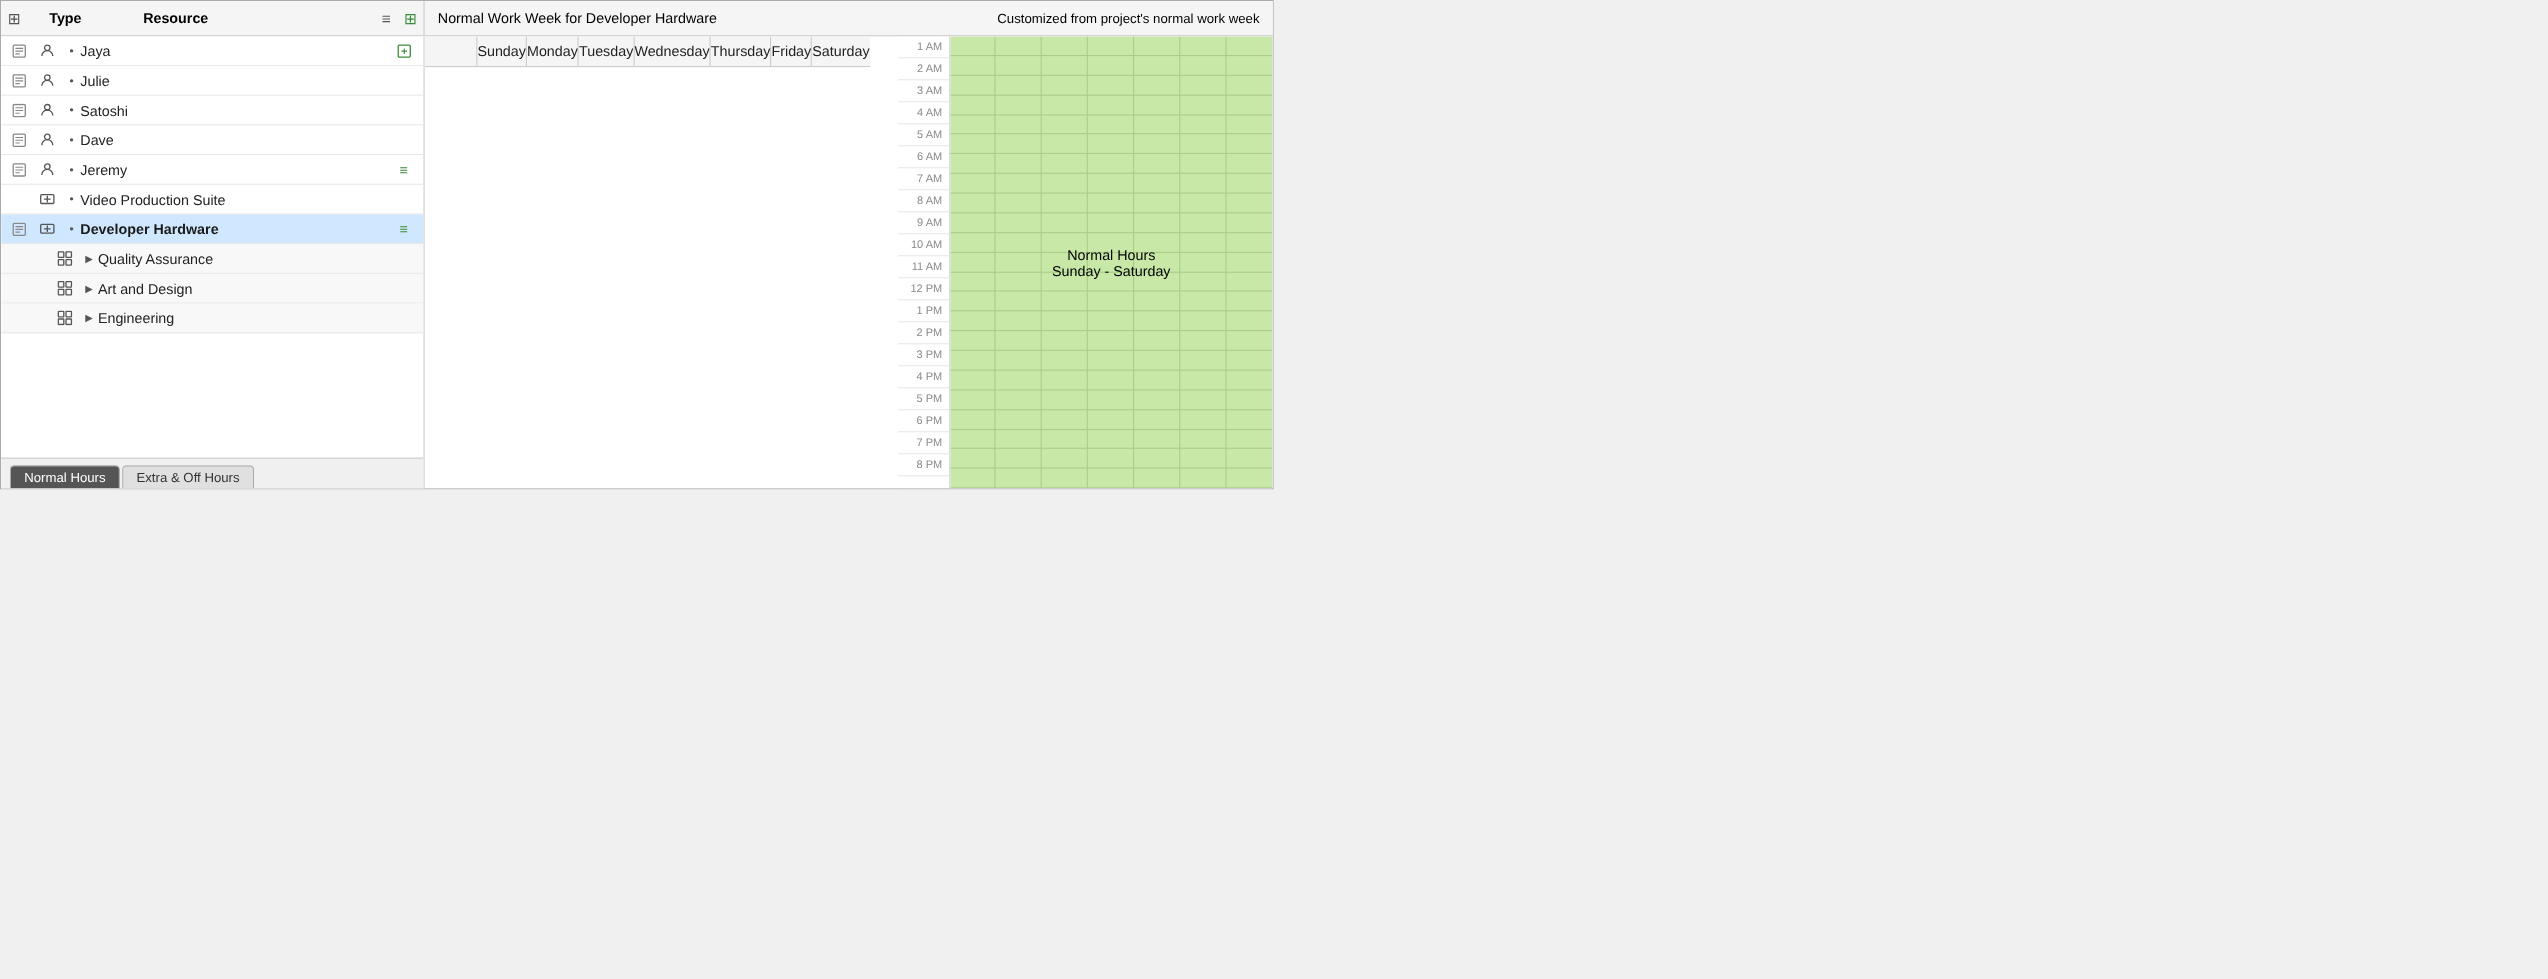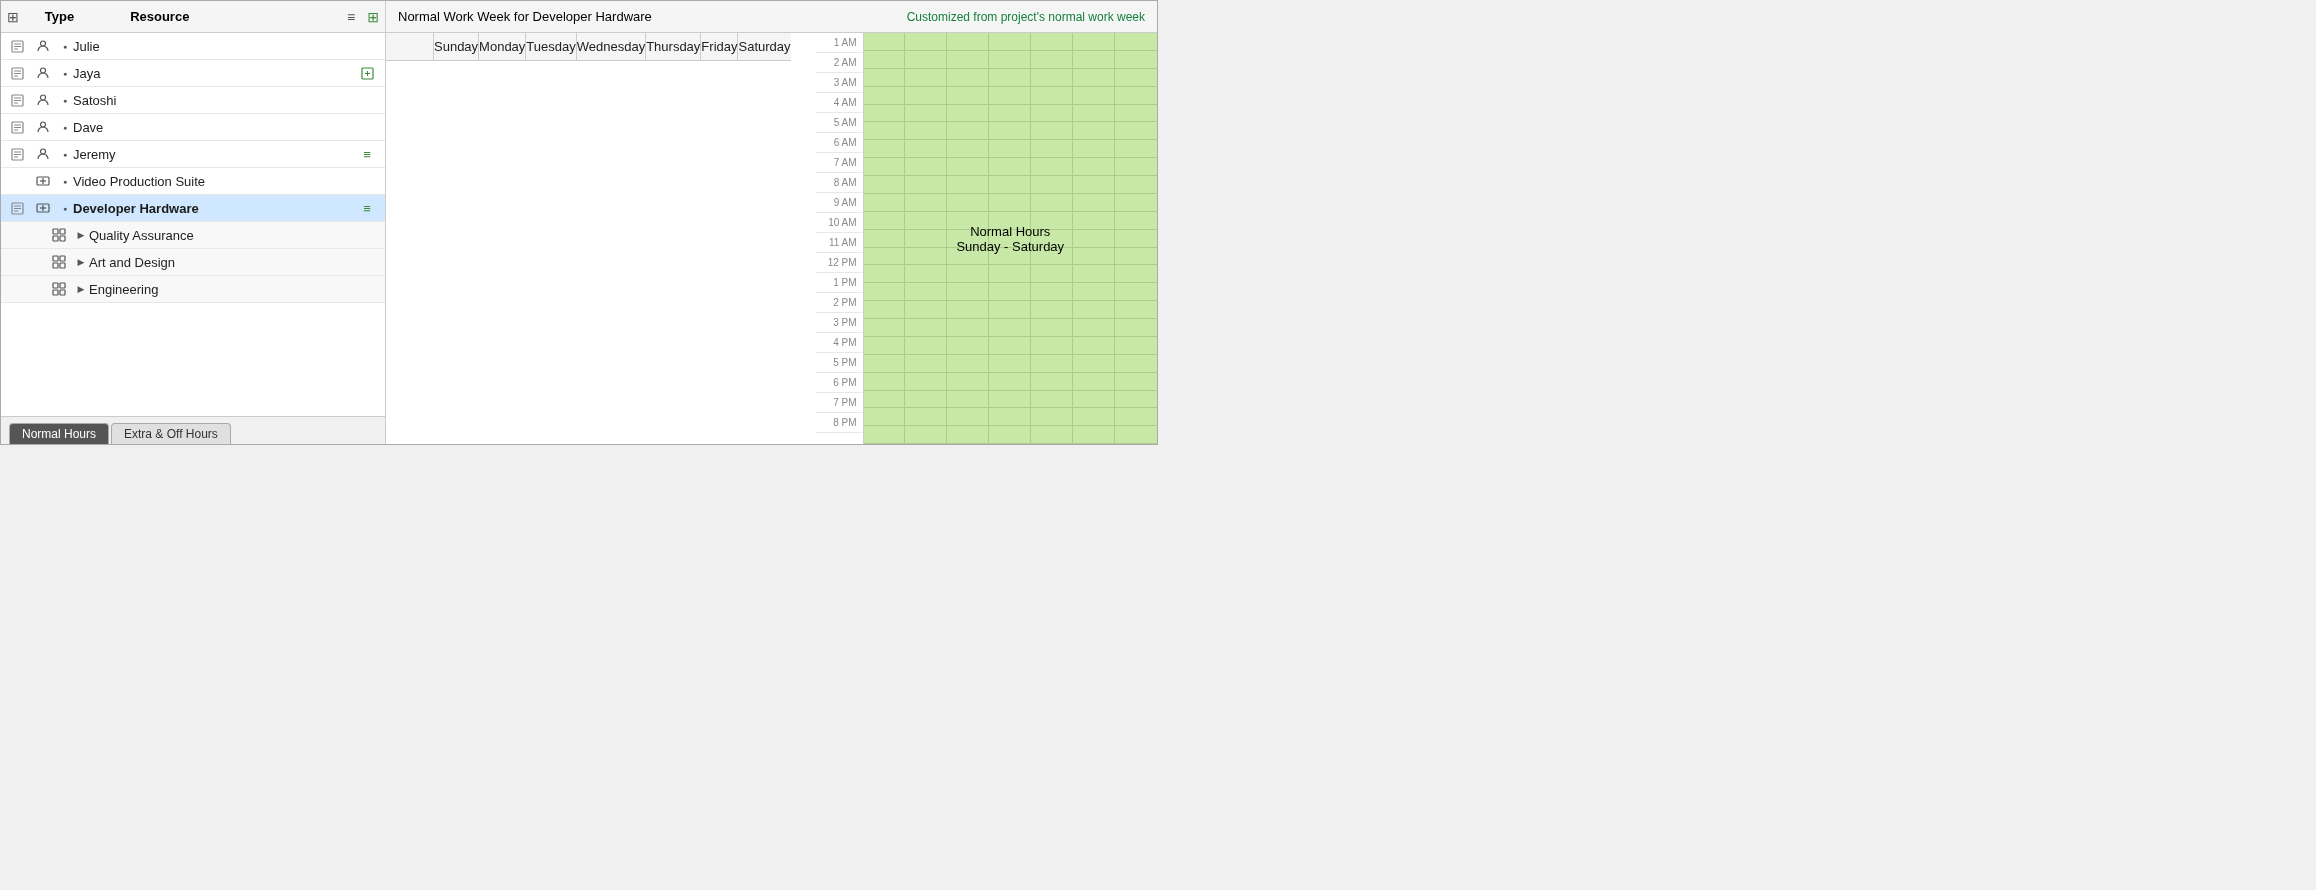--- a/index.html
+++ b/index.html
@@ -37,21 +37,21 @@
     }
     .header-center {
       flex: 1;
       padding: 0 12px;
       font-size: 13px;
       font-weight: 500;
     }
     .header-right {
       padding: 0 12px;
       font-size: 12px;
-      color: #15803d;
+      color: #000000;
     }
     .main-area {
       display: flex;
       flex: 1;
       overflow: hidden;
     }
     
     .left-panel {
       width: 385px;
       border-right: 1px solid #ccc;
@@ -267,48 +267,48 @@
             </div>
             <div class="col-icon-type" style="margin-left: 0px;">
               <svg width="14" height="14" viewBox="0 0 14 14" fill="none" xmlns="http://www.w3.org/2000/svg">
                 <circle cx="7" cy="4.5" r="2.5" stroke="#555" stroke-width="1.2"></circle>
                 <path d="M2 12c0-2.761 2.239-5 5-5s5 2.239 5 5" stroke="#555" stroke-width="1.2" fill="none"></path>
               </svg>
             </div>
             <div class="col-bullet">
               <span style="font-size:7px;color:#555;">●</span>
             </div>
-            <div class="col-name">Julie</div>
+            <div class="col-name">Jaya</div>
+            <div class="col-actions">
+              <svg width="13" height="13" viewBox="0 0 13 13" fill="none">
+                <rect x="1" y="1" width="11" height="11" rx="1" stroke="#3a8c3a" stroke-width="1.2"></rect>
+                <line x1="4" y1="6.5" x2="9" y2="6.5" stroke="#3a8c3a" stroke-width="1"></line>
+                <line x1="6.5" y1="4" x2="6.5" y2="9" stroke="#3a8c3a" stroke-width="1"></line>
+              </svg>
+            </div>
           </div>
           <div class="resource-row">
             <div class="col-icon-doc">
               <svg width="13" height="13" viewBox="0 0 13 13" fill="none">
                 <rect x="1" y="1" width="11" height="11" rx="1" stroke="#888" stroke-width="1.2"></rect>
                 <line x1="3" y1="4" x2="10" y2="4" stroke="#888" stroke-width="1"></line>
                 <line x1="3" y1="6.5" x2="10" y2="6.5" stroke="#888" stroke-width="1"></line>
                 <line x1="3" y1="9" x2="7" y2="9" stroke="#888" stroke-width="1"></line>
               </svg>
             </div>
             <div class="col-icon-type" style="margin-left: 0px;">
               <svg width="14" height="14" viewBox="0 0 14 14" fill="none" xmlns="http://www.w3.org/2000/svg">
                 <circle cx="7" cy="4.5" r="2.5" stroke="#555" stroke-width="1.2"></circle>
                 <path d="M2 12c0-2.761 2.239-5 5-5s5 2.239 5 5" stroke="#555" stroke-width="1.2" fill="none"></path>
               </svg>
             </div>
             <div class="col-bullet">
               <span style="font-size:7px;color:#555;">●</span>
             </div>
-            <div class="col-name">Jaya</div>
-            <div class="col-actions">
-              <svg width="13" height="13" viewBox="0 0 13 13" fill="none">
-                <rect x="1" y="1" width="11" height="11" rx="1" stroke="#3a8c3a" stroke-width="1.2"></rect>
-                <line x1="4" y1="6.5" x2="9" y2="6.5" stroke="#3a8c3a" stroke-width="1"></line>
-                <line x1="6.5" y1="4" x2="6.5" y2="9" stroke="#3a8c3a" stroke-width="1"></line>
-              </svg>
-            </div>
+            <div class="col-name">Julie</div>
           </div>
           <div class="resource-row">
             <div class="col-icon-doc">
               <svg width="13" height="13" viewBox="0 0 13 13" fill="none">
                 <rect x="1" y="1" width="11" height="11" rx="1" stroke="#888" stroke-width="1.2"></rect>
                 <line x1="3" y1="4" x2="10" y2="4" stroke="#888" stroke-width="1"></line>
                 <line x1="3" y1="6.5" x2="10" y2="6.5" stroke="#888" stroke-width="1"></line>
                 <line x1="3" y1="9" x2="7" y2="9" stroke="#888" stroke-width="1"></line>
               </svg>
             </div>

